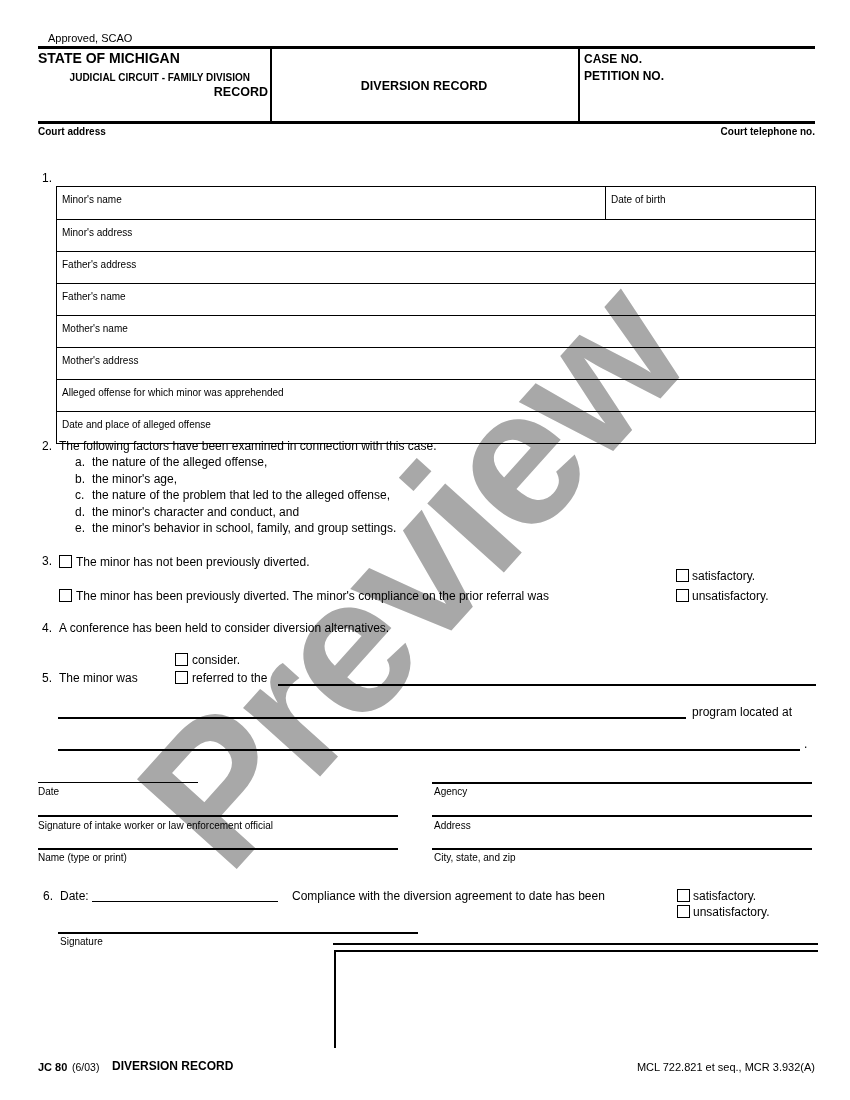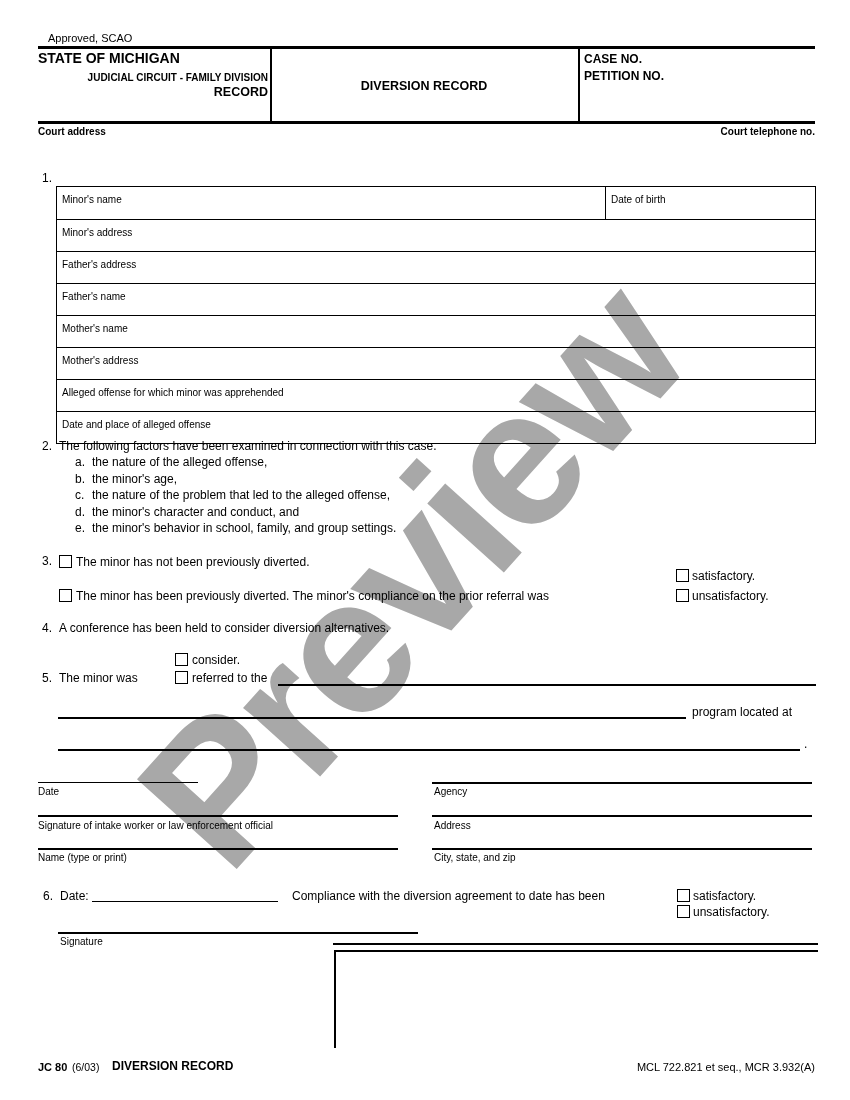--- a/index.html
+++ b/index.html
@@ -33,21 +33,21 @@
   <div class="content">
 
     <div class="t" style="left:48px;top:32px;font-size:11px;">Approved, SCAO</div>
     <div class="hline thick" style="left:38px;top:46px;width:777px;"></div>
 
     <div class="vline" style="left:270px;top:46px;height:77px;"></div>
     <div class="vline" style="left:578px;top:46px;height:77px;"></div>
     <div class="hline thick" style="left:38px;top:121px;width:777px;"></div>
 
     <div class="t b" style="left:38px;top:50px;width:232px;text-align:left;font-size:14px;">STATE OF MICHIGAN</div>
-    <div class="t b rt" style="left:38px;top:72px;width:230px;font-size:10px;">JUDICIAL CIRCUIT - FAMILY DIVISION</div>
+    <div class="t b rt" style="left:20px;top:72px;width:230px;font-size:10px;">JUDICIAL CIRCUIT - FAMILY DIVISION</div>
     <div class="t b rt" style="left:38px;top:85px;width:230px;font-size:12.5px;">RECORD</div>
     <div class="t b" style="left:278px;top:79px;width:292px;text-align:center;font-size:12.5px;">DIVERSION RECORD</div>
     <div class="t b" style="left:584px;top:53px;font-size:12px;">CASE NO.</div>
     <div class="t b" style="left:584px;top:70px;font-size:12px;">PETITION NO.</div>
 
     <div class="t b" style="left:38px;top:126px;font-size:10px;">Court address</div>
     <div class="t b rt" style="left:615px;top:126px;width:200px;font-size:10px;">Court telephone no.</div>
 
     <div class="t" style="left:42px;top:172px;">1.</div>
     <div class="itable">

